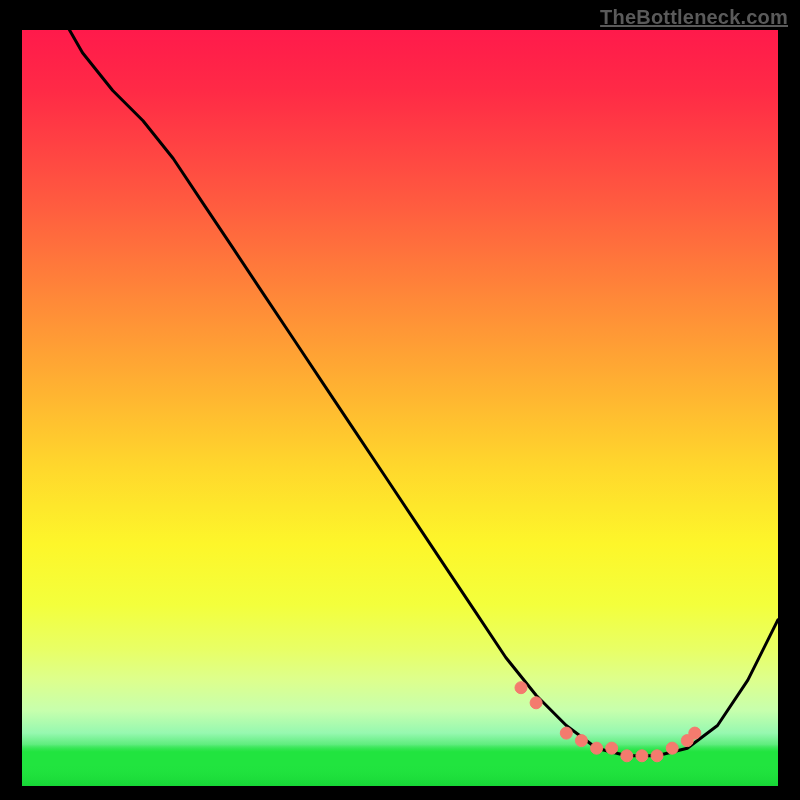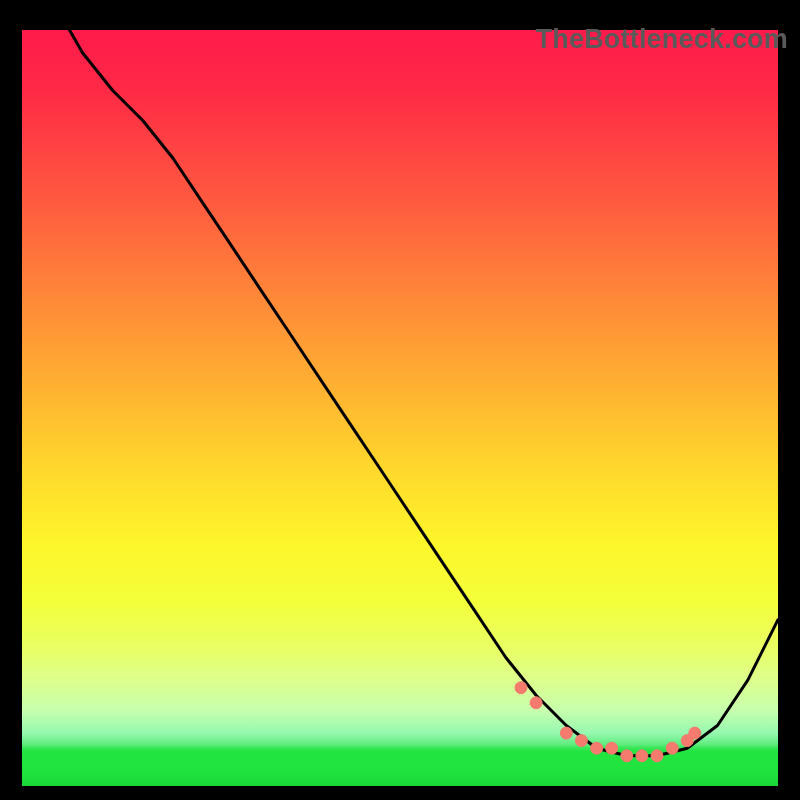--- a/index.html
+++ b/index.html
@@ -5,28 +5,29 @@
   * { margin: 0; padding: 0; box-sizing: border-box; }
   html, body { width: 800px; height: 800px; overflow: hidden; background: #000; }
   .frame {
     position: relative;
     width: 800px;
     height: 800px;
     background: #000;
   }
   .watermark {
     position: absolute;
-    top: 24px;
+    top: 6px;
     right: 12px;
     font-family: Arial, Helvetica, sans-serif;
-    font-size: 27px;
+    font-size: 20px;
     font-weight: 600;
     color: #5a5a5a;
     letter-spacing: 0.2px;
     z-index: 10;
+    text-decoration: underline;
   }
   .plot-area {
     position: absolute;
     left: 22px;
     top: 30px;
     width: 756px;
     height: 756px;
     overflow: hidden;
   }
   .gradient-bg {

